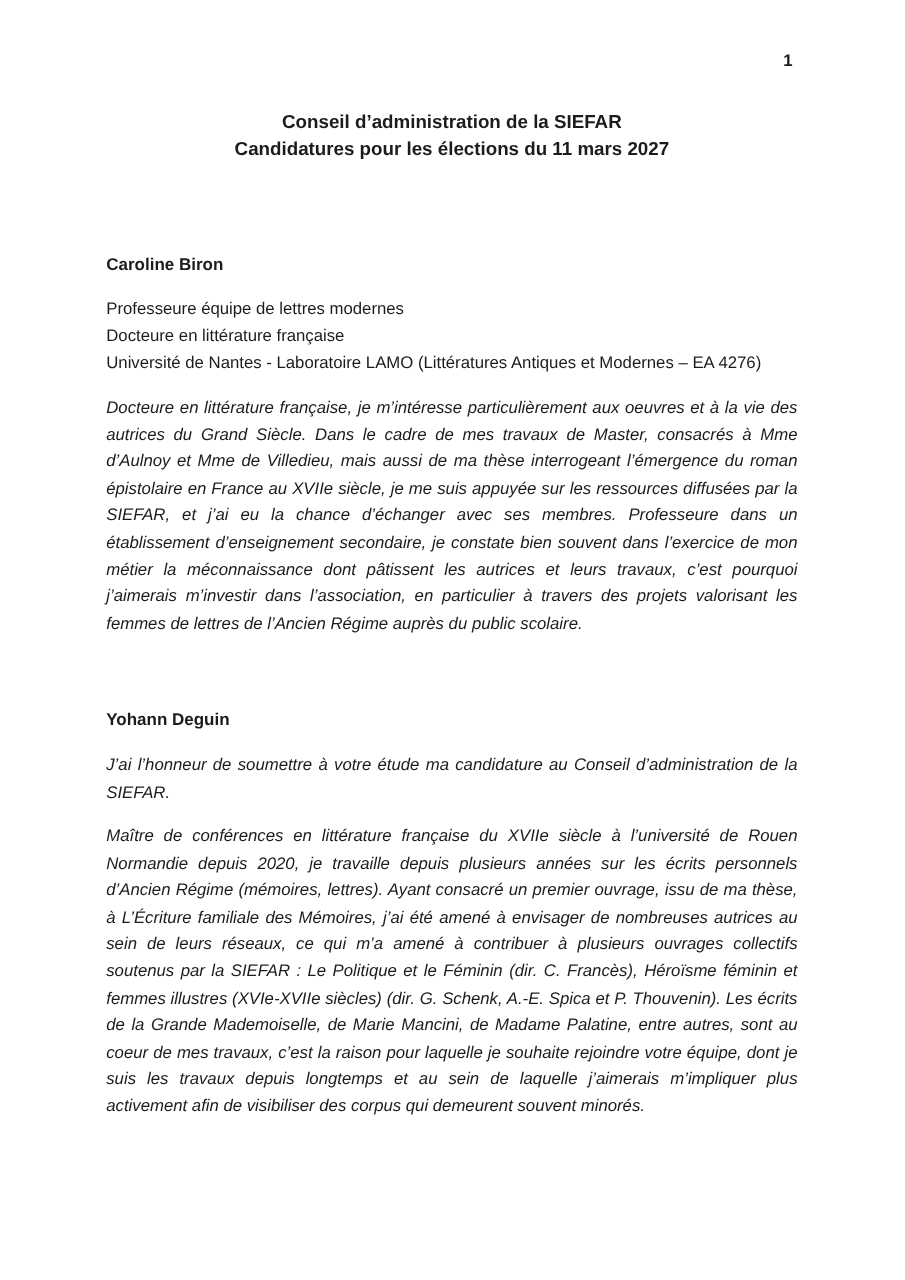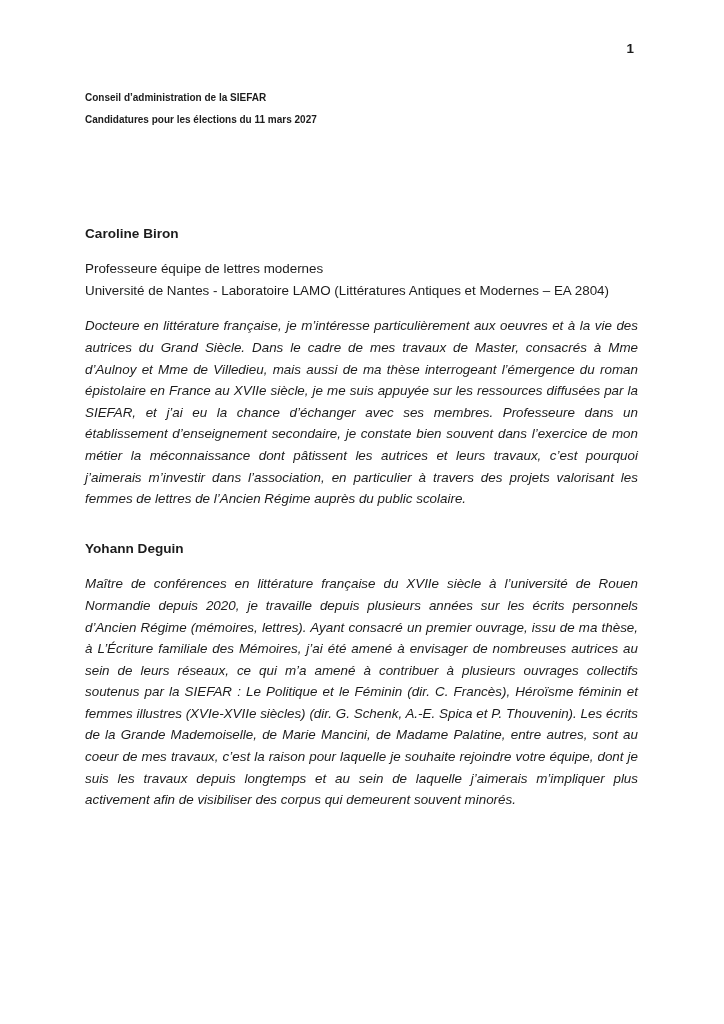--- a/index.html
+++ b/index.html
@@ -22,32 +22,32 @@
     padding: 38px 86px 0 85px;
   }
   .page-number {
     text-align: right;
     font-weight: bold;
     font-size: 13.4px;
     padding-right: 4px;
   }
   .doc-title {
     margin-top: 27px;
-    text-align: left;
+    text-align: center;
     font-weight: bold;
-    font-size: 10px;
+    font-size: 15px;
     line-height: 22.5px;
   }
   .candidate-name {
     font-weight: bold;
     font-size: 13.6px;
     margin: 0;
   }
-  .section-biron { margin-top: 91px; }
-  .section-deguin { margin-top: 28px; }
+  .section-biron { margin-top: 69px; }
+  .section-deguin { margin-top: 56px; }
   .info-block {
     margin-top: 14px;
   }
   .info-line { margin: 0; }
   .body-par {
     margin: 14px 0 0 0;
     text-align: justify;
     font-style: italic;
   }
 </style>
@@ -61,26 +61,28 @@
   <div class="doc-title">
     <div>Conseil d’administration de la SIEFAR</div>
     <div>Candidatures pour les élections du 11 mars 2027</div>
   </div>
 
   <section class="section-biron">
     <h2 class="candidate-name">Caroline Biron</h2>
 
     <div class="info-block">
       <p class="info-line">Professeure équipe de lettres modernes</p>
-      <p class="info-line">Université de Nantes - Laboratoire LAMO (Littératures Antiques et Modernes – EA 2804)</p>
+      <p class="info-line">Docteure en littérature française</p>
+      <p class="info-line">Université de Nantes - Laboratoire LAMO (Littératures Antiques et Modernes – EA 4276)</p>
     </div>
 
     <p class="body-par">Docteure en littérature française, je m’intéresse particulièrement aux oeuvres et à la vie des autrices du Grand Siècle. Dans le cadre de mes travaux de Master, consacrés à Mme d’Aulnoy et Mme de Villedieu, mais aussi de ma thèse interrogeant l’émergence du roman épistolaire en France au XVIIe siècle, je me suis appuyée sur les ressources diffusées par la SIEFAR, et j’ai eu la chance d’échanger avec ses membres. Professeure dans un établissement d’enseignement secondaire, je constate bien souvent dans l’exercice de mon métier la méconnaissance dont pâtissent les autrices et leurs travaux, c’est pourquoi j’aimerais m’investir dans l’association, en particulier à travers des projets valorisant les femmes de lettres de l’Ancien Régime auprès du public scolaire.</p>
   </section>
 
   <section class="section-deguin">
     <h2 class="candidate-name">Yohann Deguin</h2>
 
+    <p class="body-par">J’ai l’honneur de soumettre à votre étude ma candidature au Conseil d’administration de la SIEFAR.</p>
 
     <p class="body-par">Maître de conférences en littérature française du XVIIe siècle à l’université de Rouen Normandie depuis 2020, je travaille depuis plusieurs années sur les écrits personnels d’Ancien Régime (mémoires, lettres). Ayant consacré un premier ouvrage, issu de ma thèse, à L’Écriture familiale des Mémoires, j’ai été amené à envisager de nombreuses autrices au sein de leurs réseaux, ce qui m’a amené à contribuer à plusieurs ouvrages collectifs soutenus par la SIEFAR : Le Politique et le Féminin (dir. C. Francès), Héroïsme féminin et femmes illustres (XVIe-XVIIe siècles) (dir. G. Schenk, A.-E. Spica et P. Thouvenin). Les écrits de la Grande Mademoiselle, de Marie Mancini, de Madame Palatine, entre autres, sont au coeur de mes travaux, c’est la raison pour laquelle je souhaite rejoindre votre équipe, dont je suis les travaux depuis longtemps et au sein de laquelle j’aimerais m’impliquer plus activement afin de visibiliser des corpus qui demeurent souvent minorés.</p>
   </section>
 
 </div>
 
 </body></html>

